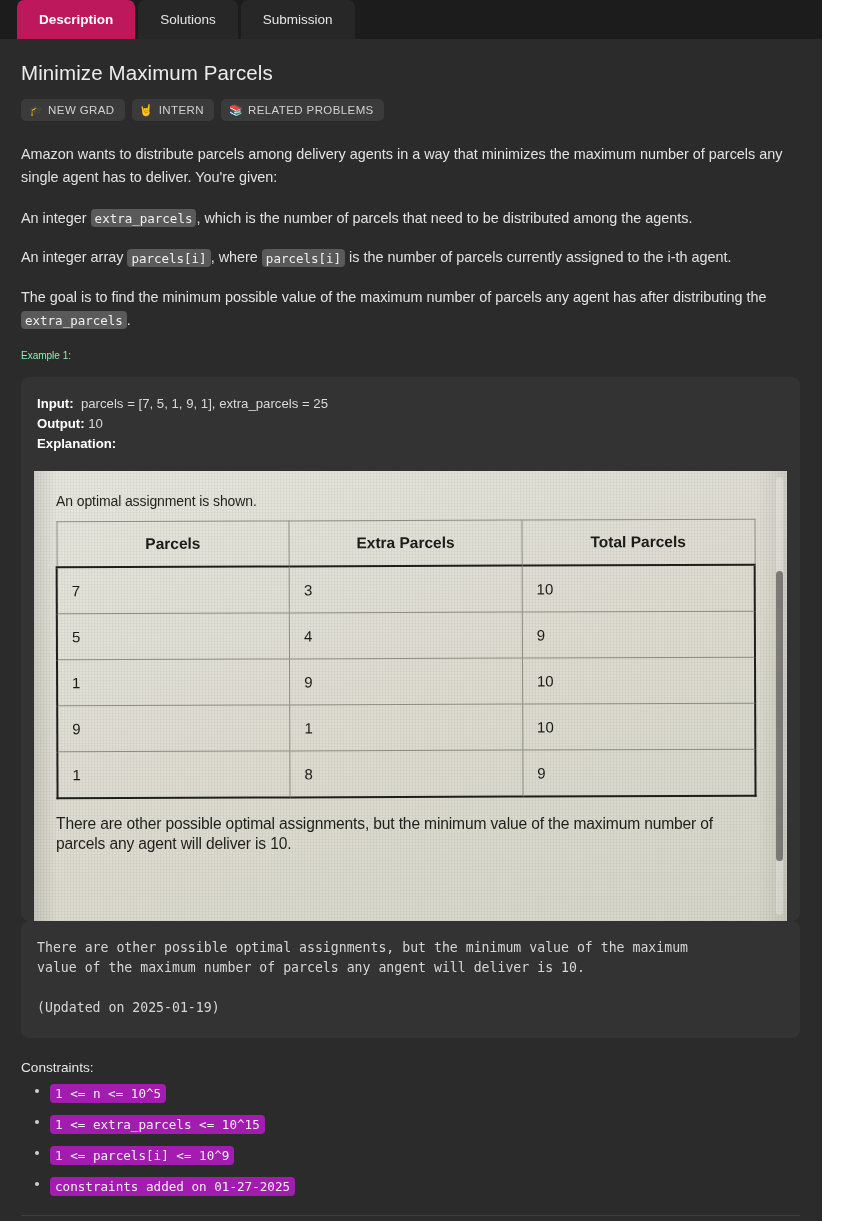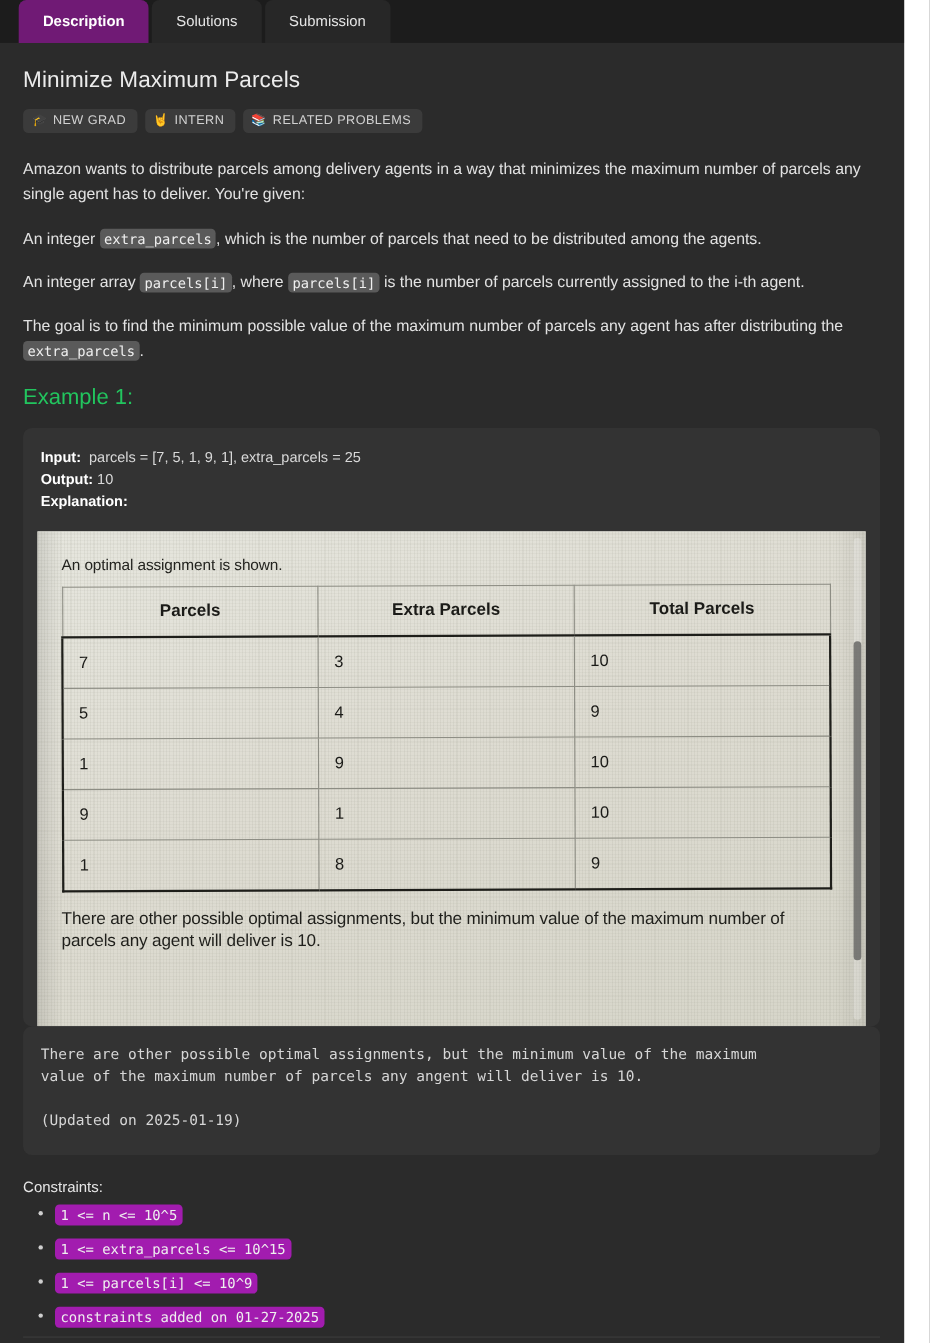--- a/index.html
+++ b/index.html
@@ -46,21 +46,21 @@
     justify-content: center;
     font-size: 13.5px;
     color: #e5e5e5;
     background: #272727;
     border-radius: 7px 7px 0 0;
     margin-right: 3px;
     cursor: pointer;
     white-space: nowrap;
   }
   .tab.active {
-    background: #701a75;
+    background: #be185d;
     color: #ffffff;
     font-weight: bold;
   }
 
   
   .content {
     padding: 22px 22px 0 21px;
   }
 
   .title {
@@ -103,22 +103,22 @@
     font-family: "DejaVu Sans Mono", "Liberation Mono", monospace;
     background: #5a5a5a;
     color: #efefef;
     font-size: 12.5px;
     padding: 1.5px 4px;
     border-radius: 4px;
     white-space: nowrap;
   }
 
   .example-label {
-    font-size: 20px;
-    color: #22c55e;
+    font-size: 10px;
+    color: #86efac;
     margin-bottom: 16px;
   }
 
   
   .codeblock {
     background: #333333;
     border-radius: 8px;
     padding: 17px 0 0 0;
     margin-bottom: 0;
     overflow: hidden;

